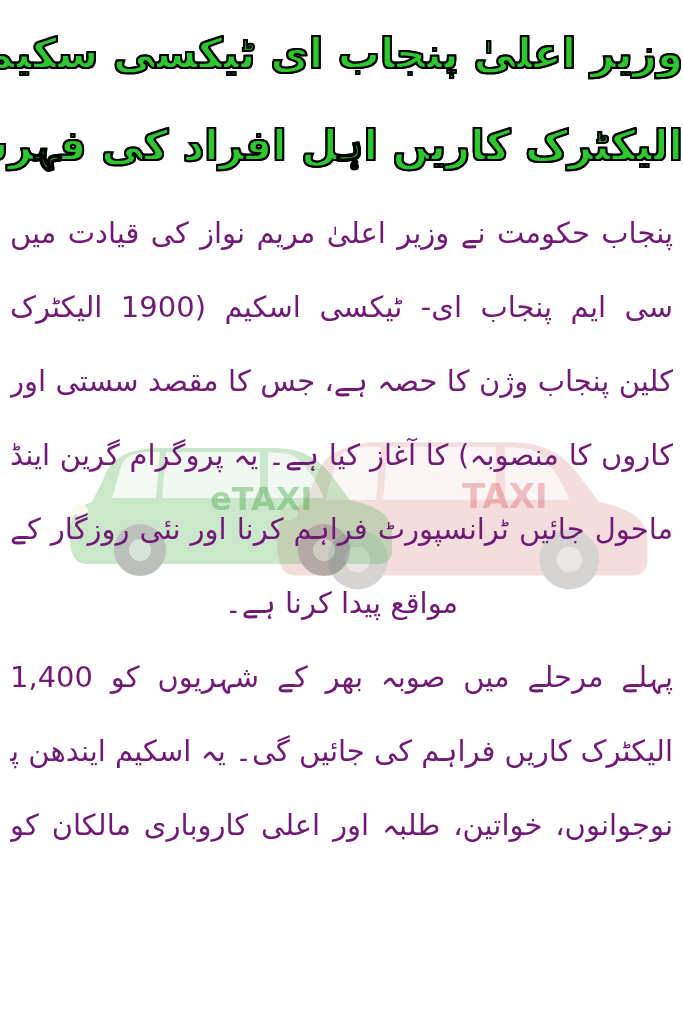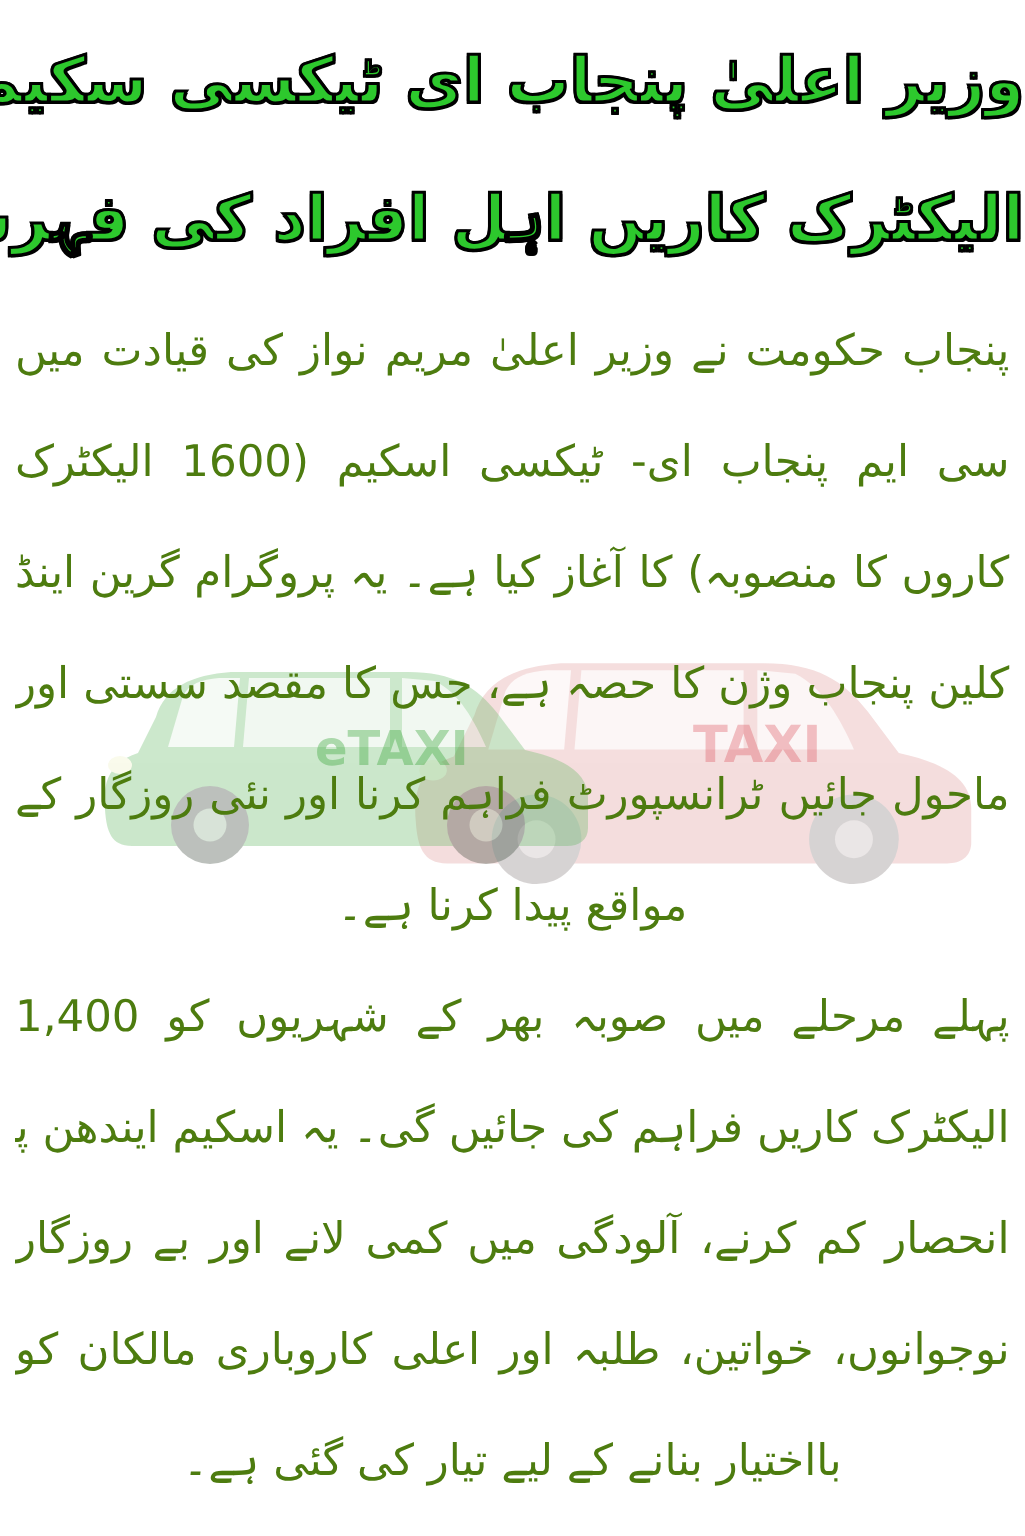--- a/index.html
+++ b/index.html
@@ -54,21 +54,21 @@
     z-index: 1;
     padding: 4px 10px 0 10px;
   }
   .para { margin: 0; }
   .body-line {
     display: block;
     height: 74px;
     line-height: 74px;
     font-size: 29px;
     font-weight: 500;
-    color: #4d7c0f;
+    color: #701a75;
     white-space: nowrap;
     overflow: hidden;
     text-align: justify;
     text-align-last: justify;
   }
   .body-line.center {
     text-align-last: center;
   }
 </style>
 </head>
@@ -108,28 +108,26 @@
   </svg>
 
   <header class="title-block">
     <span class="title-line">وزیر اعلیٰ پنجاب ای ٹیکسی سکیم 1100</span>
     <span class="title-line">الیکٹرک کاریں اہل افراد کی فہرست</span>
   </header>
 
   <main class="body-block">
     <p class="para">
       <span class="body-line">پنجاب حکومت نے وزیر اعلیٰ مریم نواز کی قیادت میں</span>
-      <span class="body-line">سی ایم پنجاب ای- ٹیکسی اسکیم (1600 الیکٹرک</span>
+      <span class="body-line">سی ایم پنجاب ای- ٹیکسی اسکیم (1900 الیکٹرک</span>
+      <span class="body-line">کلین پنجاب وژن کا حصہ ہے، جس کا مقصد سستی اور</span>
       <span class="body-line">کاروں کا منصوبہ) کا آغاز کیا ہے۔ یہ پروگرام گرین اینڈ</span>
-      <span class="body-line">کلین پنجاب وژن کا حصہ ہے، جس کا مقصد سستی اور</span>
       <span class="body-line">ماحول جائیں ٹرانسپورٹ فراہم کرنا اور نئی روزگار کے</span>
       <span class="body-line center">مواقع پیدا کرنا ہے۔</span>
     </p>
     <p class="para">
       <span class="body-line">پہلے مرحلے میں صوبہ بھر کے شہریوں کو 1,400</span>
       <span class="body-line">الیکٹرک کاریں فراہم کی جائیں گی۔ یہ اسکیم ایندھن پر</span>
-      <span class="body-line">انحصار کم کرنے، آلودگی میں کمی لانے اور بے روزگار</span>
       <span class="body-line">نوجوانوں، خواتین، طلبہ اور اعلی کاروباری مالکان کو</span>
-      <span class="body-line center">بااختیار بنانے کے لیے تیار کی گئی ہے۔</span>
     </p>
   </main>
 
 </div>
 
 </body></html>

